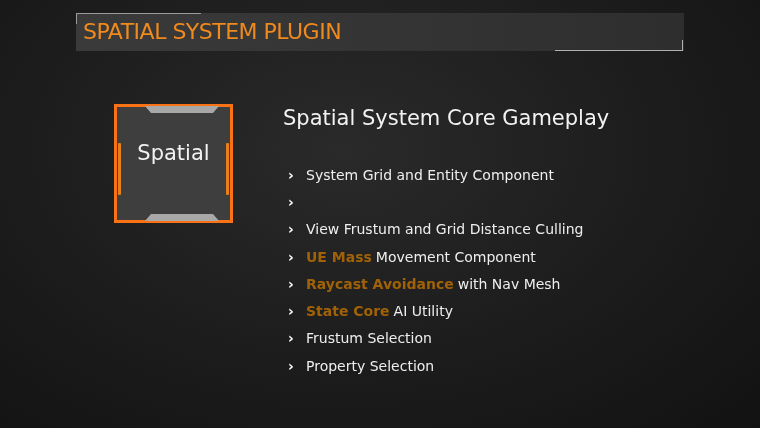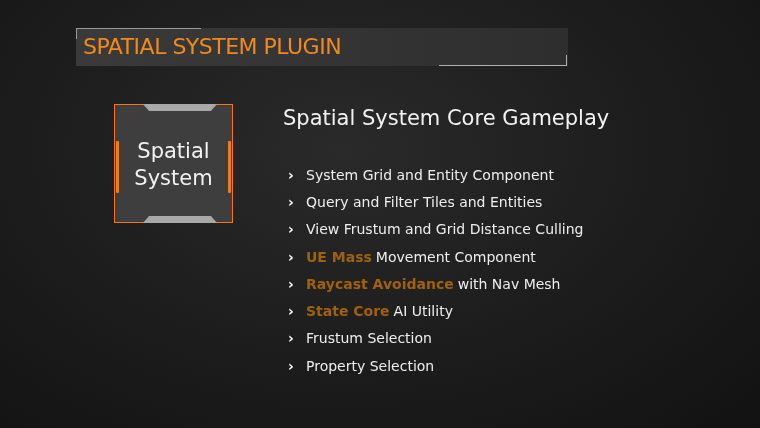--- a/index.html
+++ b/index.html
@@ -2,40 +2,40 @@
 <html><head>
 <meta charset="utf-8">
 <style>
   html, body { margin:0; padding:0; }
   body {
     width:760px; height:428px; overflow:hidden; position:relative;
     background: radial-gradient(ellipse at 45% 35%, #2a2a2a 0%, #1c1c1c 55%, #121212 100%);
     font-family: "DejaVu Sans", "Liberation Sans", sans-serif;
   }
   .title-bar {
-    position:absolute; left:76px; top:28px; width:492px; height:38px;
+    position:absolute; left:76px; top:13px; width:608px; height:38px;
     background: linear-gradient(90deg, #3a3a3a 0%, #333 60%, #2e2e2e 100%);
   }
   .title-bar .corner-tl {
     position:absolute; left:0; top:0; width:124px; height:10px;
     border-top:1px solid #9a9a9a; border-left:1px solid #9a9a9a;
   }
   .title-bar .corner-br {
     position:absolute; right:1px; bottom:0; width:127px; height:10px;
     border-bottom:1px solid #b0b0b0; border-right:1px solid #b0b0b0;
   }
   .title-text {
     position:absolute; left:7px; top:6px; font-size:22px; color:#f08a1c;
     letter-spacing:-0.5px; white-space:nowrap;
     font-family:"DejaVu Sans", sans-serif;
   }
   .logo {
     position:absolute; left:114px; top:104px; width:119px; height:119px;
     background:#3e3e3e; box-sizing:border-box;
-    border:1px solid #f97316;
+    border:3px solid #f97316;
   }
   .logo .tab-top {
     position:absolute; left:28px; top:-1px; width:62px; height:0;
     border-top:7px solid #a8a8a8;
     border-left:6px solid transparent; border-right:6px solid transparent;
   }
   .logo .tab-bottom {
     position:absolute; left:28px; bottom:-1px; width:62px; height:0;
     border-bottom:7px solid #a8a8a8;
     border-left:6px solid transparent; border-right:6px solid transparent;
@@ -75,34 +75,32 @@
   <div class="title-text">SPATIAL SYSTEM PLUGIN</div>
 </div>
 
 <div class="logo">
   <div class="tab-top"></div>
   <div class="tab-bottom"></div>
   <div class="bar-left"></div>
   <div class="bar-right"></div>
   <div class="logo-text">
     <div>Spatial</div>
-    <div>System</div>
   </div>
 </div>
 
 <div class="heading">Spatial System Core Gameplay</div>
 
 <ul class="features">
   <li>
       <span class="chev">›</span>
       <span>System Grid and Entity Component</span>
     </li>
   <li>
       <span class="chev">›</span>
-      <span>Query and Filter Tiles and Entities</span>
     </li>
   <li>
       <span class="chev">›</span>
       <span>View Frustum and Grid Distance Culling</span>
     </li>
   <li>
       <span class="chev">›</span>
       <span class="hl">UE Mass</span>
       <span>Movement Component</span>
     </li>

